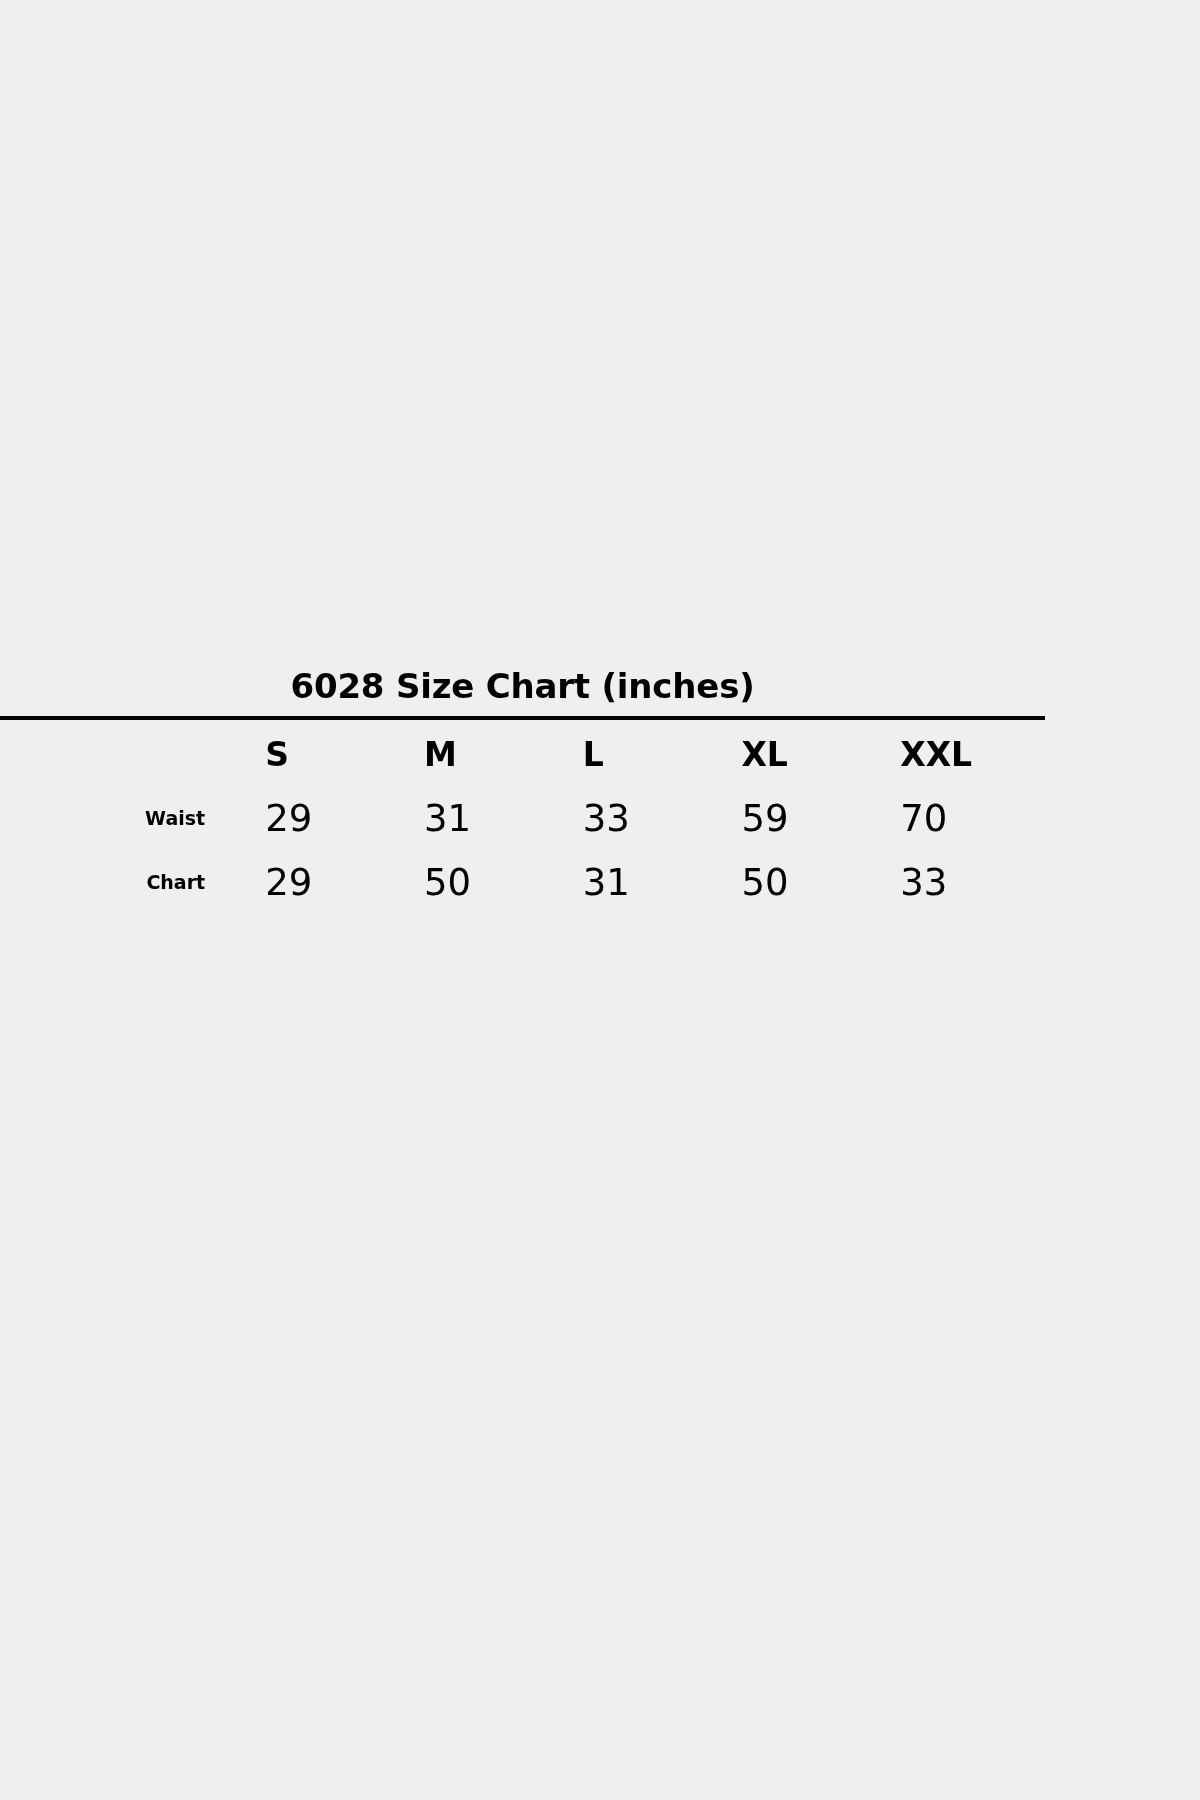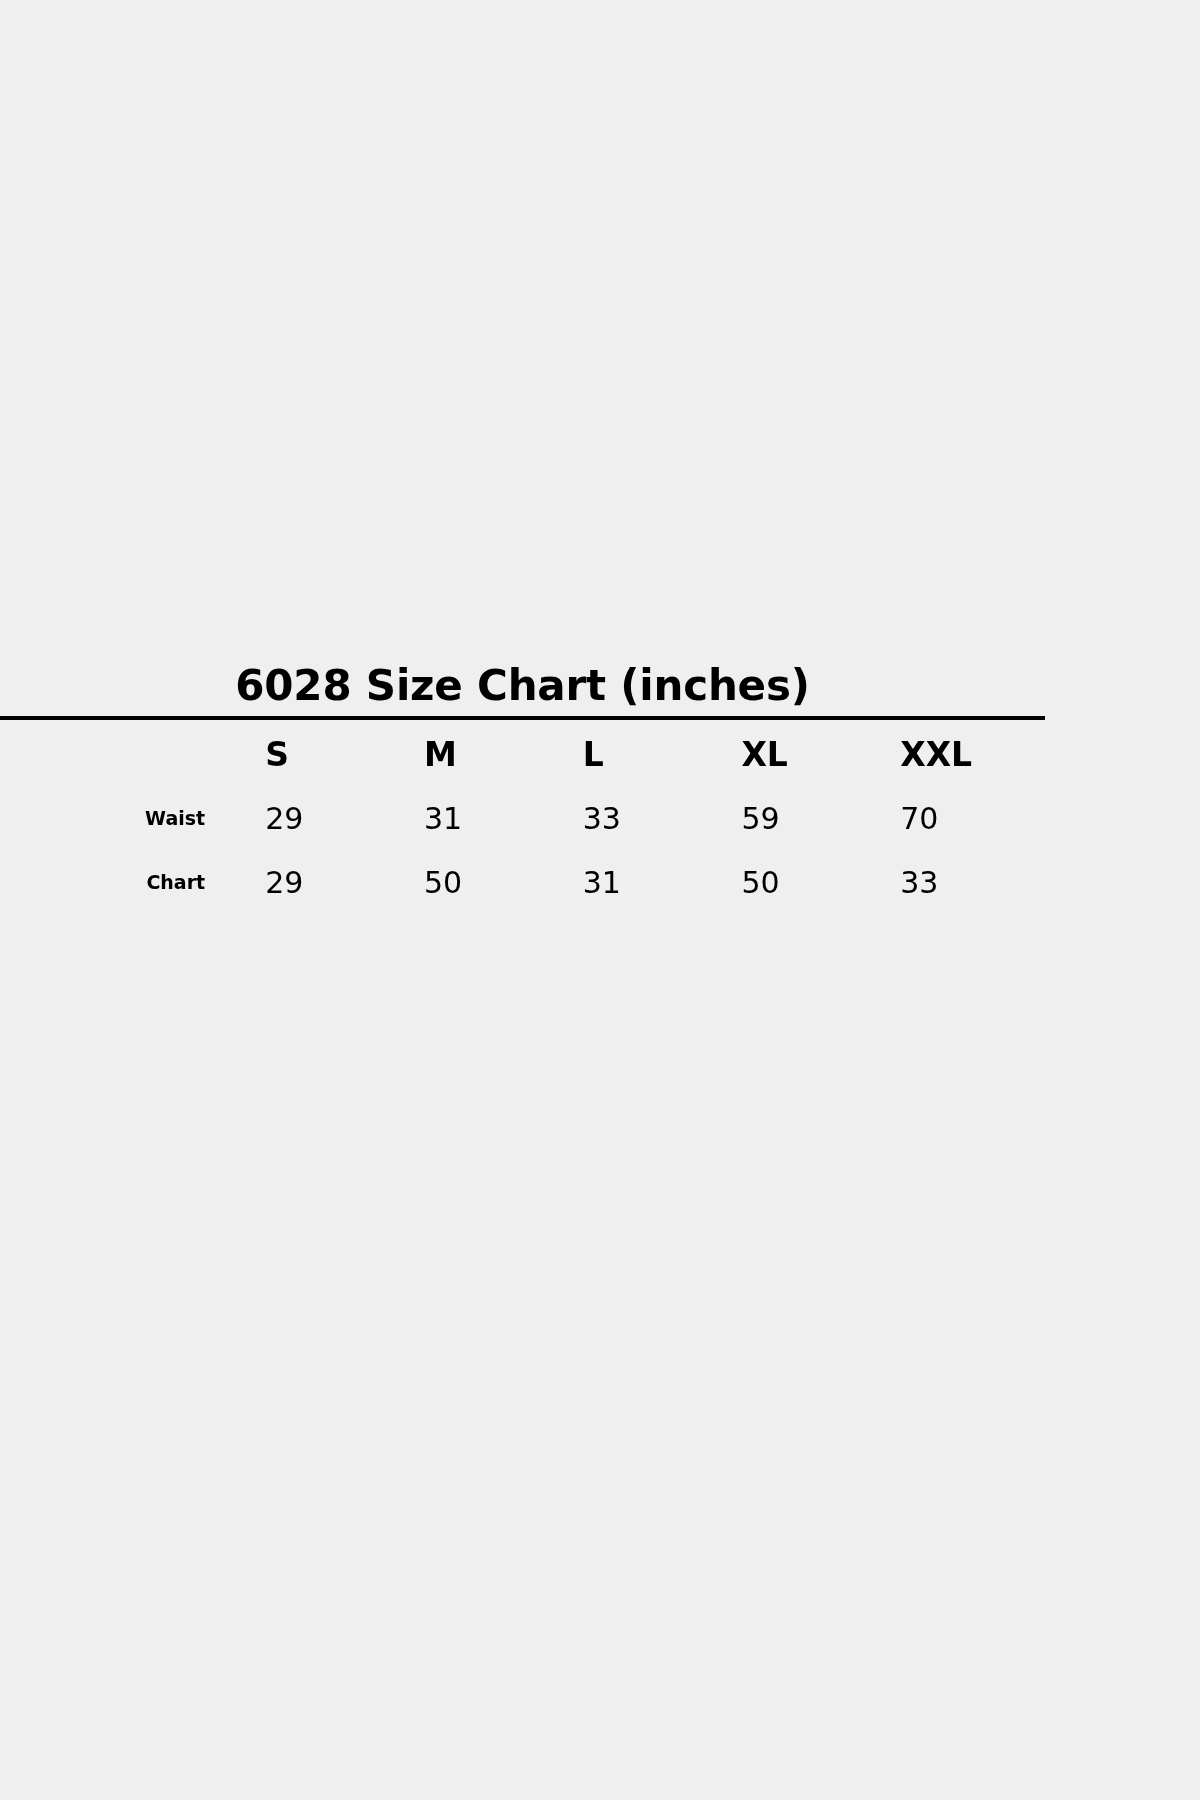--- a/index.html
+++ b/index.html
@@ -23,21 +23,21 @@
     width: 1045px;
     height: 1800px;
   }
 
   .chart-title {
     position: absolute;
     left: 0;
     top: 664px;
     width: 1045px;
     text-align: center;
-    font-size: 42px;
+    font-size: 34px;
     font-weight: bold;
     color: #000000;
     letter-spacing: -0.2px;
     line-height: 44px;
     white-space: nowrap;
   }
 
   .chart-rule {
     position: absolute;
     left: 0;
@@ -82,21 +82,21 @@
 
   
   .chart-table tbody th.row-head {
     font-size: 19px;
     font-weight: bold;
     text-align: right;
     padding-right: 46px;
     white-space: nowrap;
   }
   .chart-table tbody td.cell {
-    font-size: 30px;
+    font-size: 37px;
     font-weight: normal;
     text-align: left;
     padding-left: 14px;
   }
 </style>
 </head>
 <body>
 
 <div id="size-chart">
 

